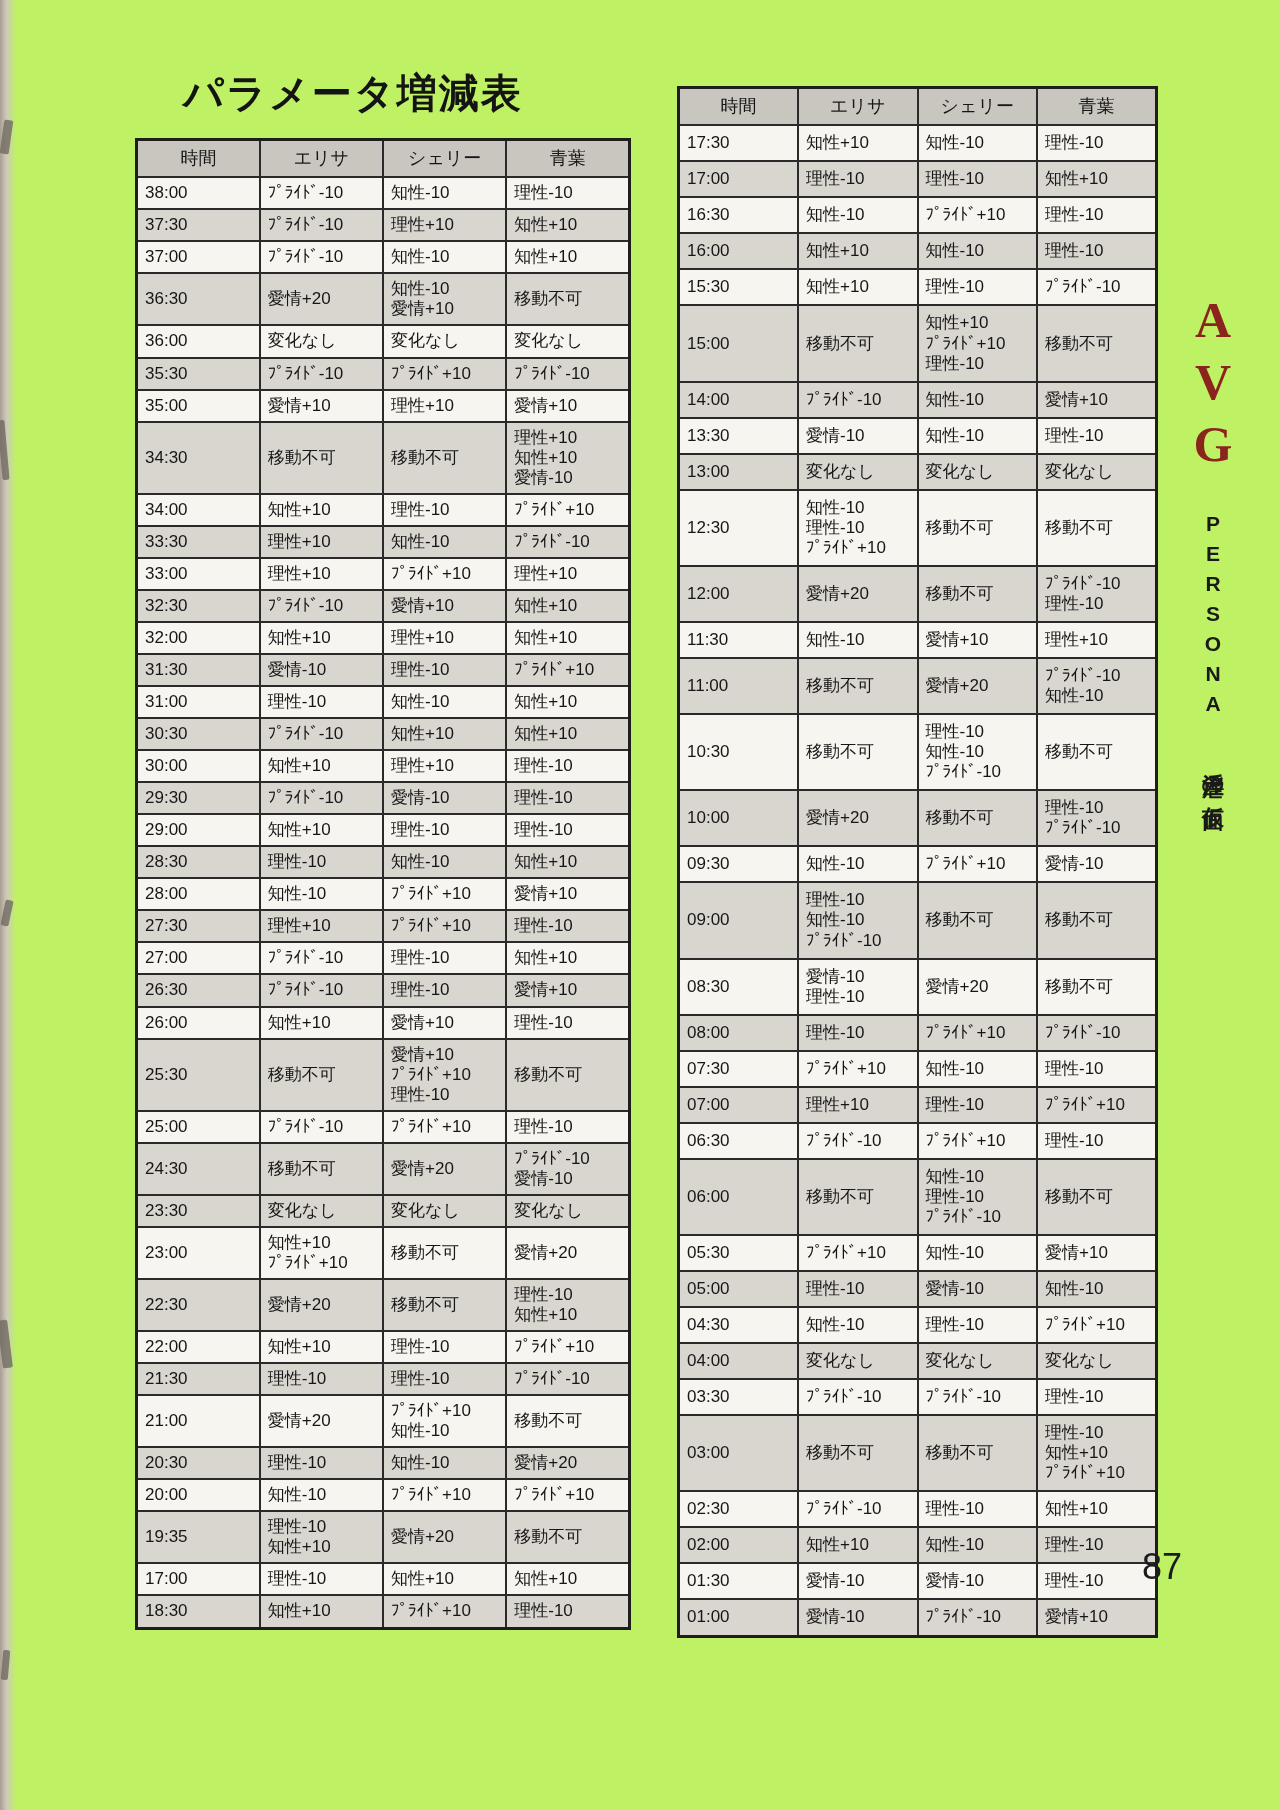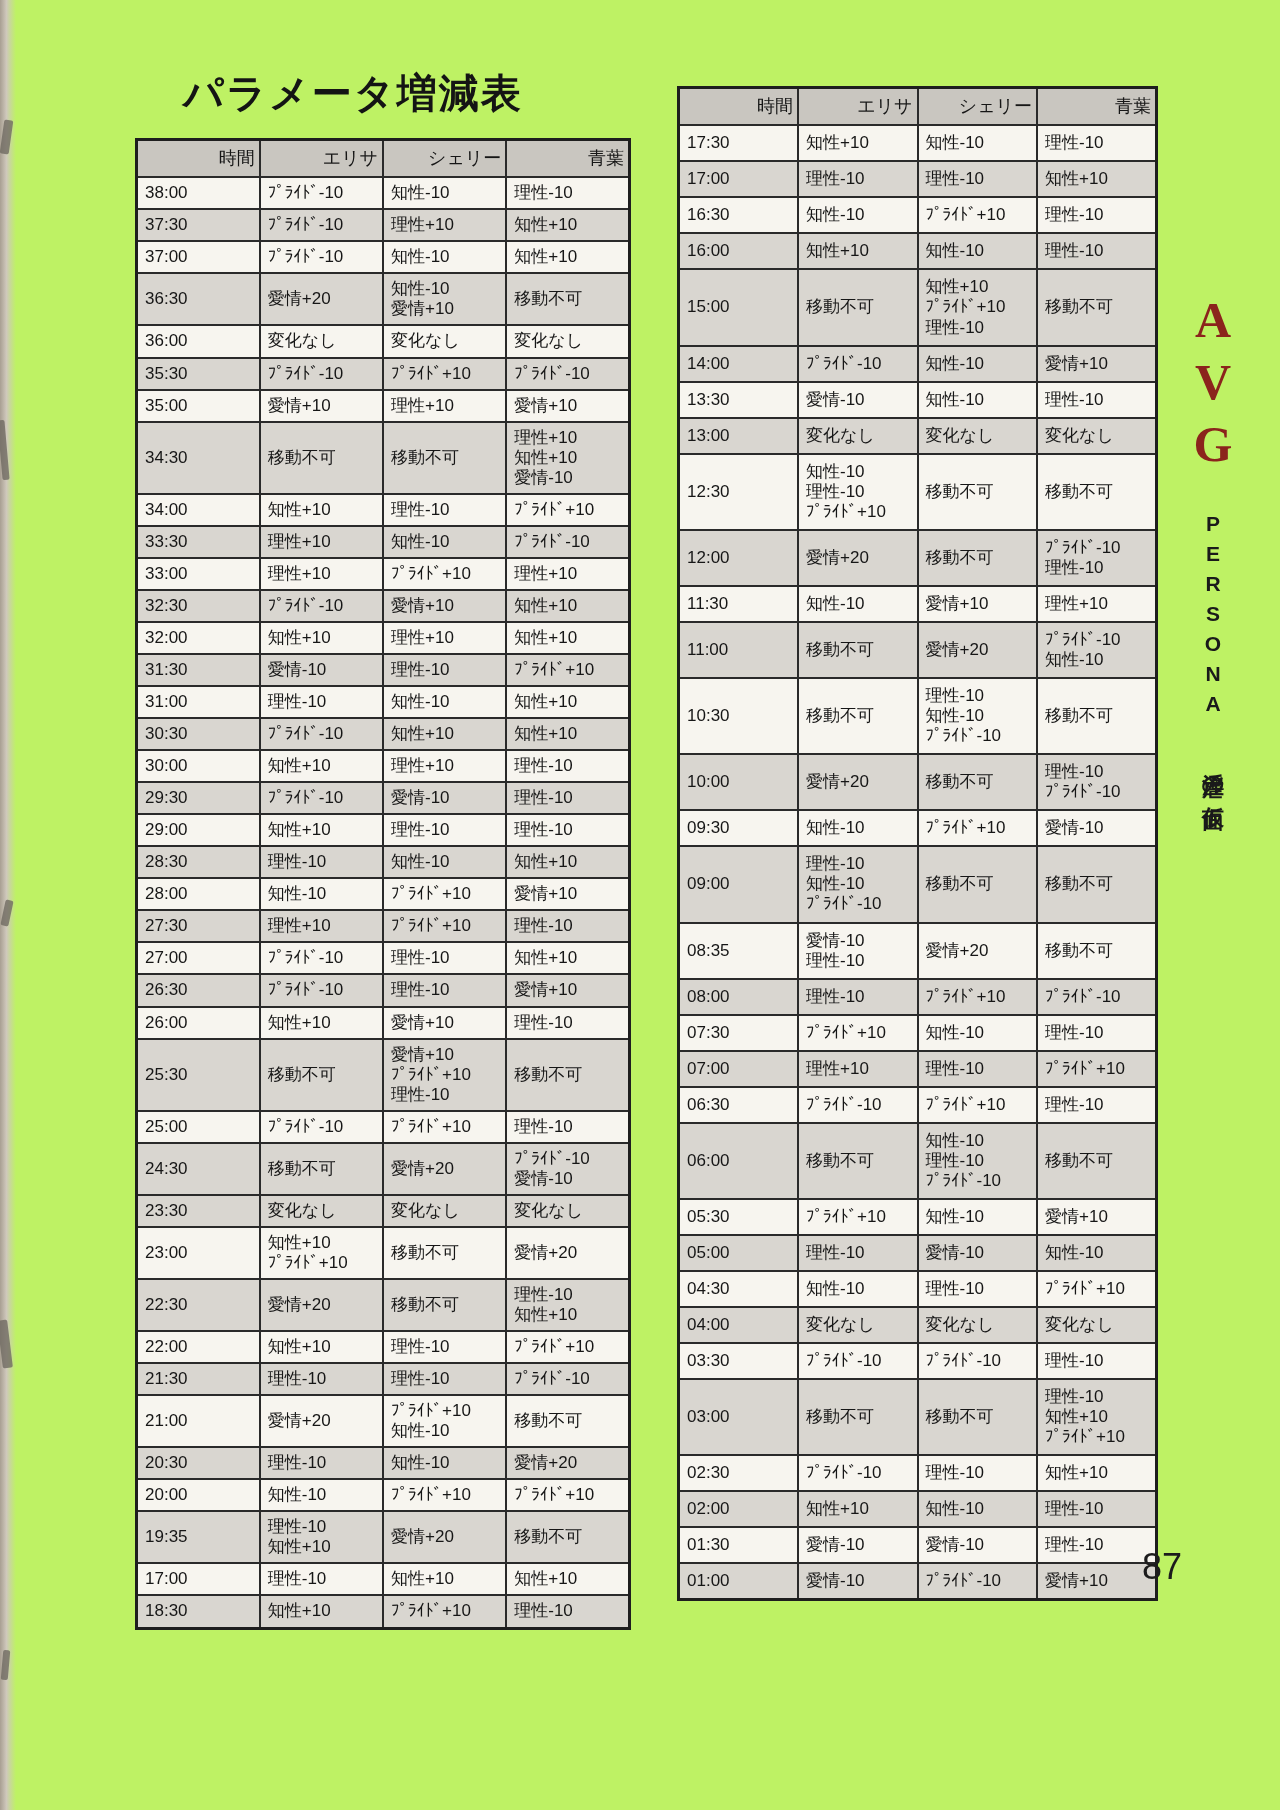--- a/index.html
+++ b/index.html
@@ -18,21 +18,21 @@
   .title{position:absolute;left:183px;top:66px;margin:0;font-size:40px;font-weight:bold;
     color:#141414;letter-spacing:2px;font-family:"Liberation Sans",sans-serif;}
 
   table.ptable{position:absolute;border-collapse:collapse;table-layout:fixed;
     background:#f7f5ef;border:3px solid #1e1e1e;}
   table.left-table{left:135px;top:138px;width:496px;}
   table.right-table{left:677px;top:86px;width:481px;}
   .ptable th,.ptable td{border:2px solid #2a2a2a;color:#161616;
     font-size:17px;line-height:1.18;vertical-align:middle;text-align:left;
     white-space:pre-line;overflow:hidden;}
-  .ptable th{background:#c9c6c0;font-weight:normal;text-align:right;padding:7px 4px;font-size:18px;}
+  .ptable th{background:#c9c6c0;font-weight:normal;text-align:center;padding:7px 4px;font-size:18px;}
   .left-table td{padding:5px 7px;}
   .right-table td{padding:7px 7px;}
   .ptable tr.shaded td{background:#d9d6d0;}
   .ptable td:first-child{width:23%;}
   .ptable td:nth-child(2),.ptable td:nth-child(3){width:26%;}
 
   .sidebar{position:absolute;left:1188px;top:292px;display:flex;flex-direction:column;
     align-items:center;gap:34px;}
   .avg-label{writing-mode:vertical-rl;text-orientation:upright;
     font-family:"Liberation Serif",serif;font-weight:bold;font-size:50px;
@@ -342,20 +342,26 @@
           <td>知性-10</td>
           <td>ﾌﾟﾗｲﾄﾞ+10</td>
           <td>理性-10</td>
         </tr>
         <tr class="shaded">
           <td>16:00</td>
           <td>知性+10</td>
           <td>知性-10</td>
           <td>理性-10</td>
         </tr>
+        <tr>
+          <td>15:30</td>
+          <td>知性+10</td>
+          <td>理性-10</td>
+          <td>ﾌﾟﾗｲﾄﾞ-10</td>
+        </tr>
         <tr class="shaded">
           <td>15:00</td>
           <td>移動不可</td>
           <td>知性+10
 ﾌﾟﾗｲﾄﾞ+10
 理性-10</td>
           <td>移動不可</td>
         </tr>
         <tr class="shaded">
           <td>14:00</td>
@@ -426,21 +432,21 @@
         </tr>
         <tr class="shaded">
           <td>09:00</td>
           <td>理性-10
 知性-10
 ﾌﾟﾗｲﾄﾞ-10</td>
           <td>移動不可</td>
           <td>移動不可</td>
         </tr>
         <tr>
-          <td>08:35</td>
+          <td>08:30</td>
           <td>愛情-10
 理性-10</td>
           <td>愛情+20</td>
           <td>移動不可</td>
         </tr>
         <tr class="shaded">
           <td>08:00</td>
           <td>理性-10</td>
           <td>ﾌﾟﾗｲﾄﾞ+10</td>
           <td>ﾌﾟﾗｲﾄﾞ-10</td>

